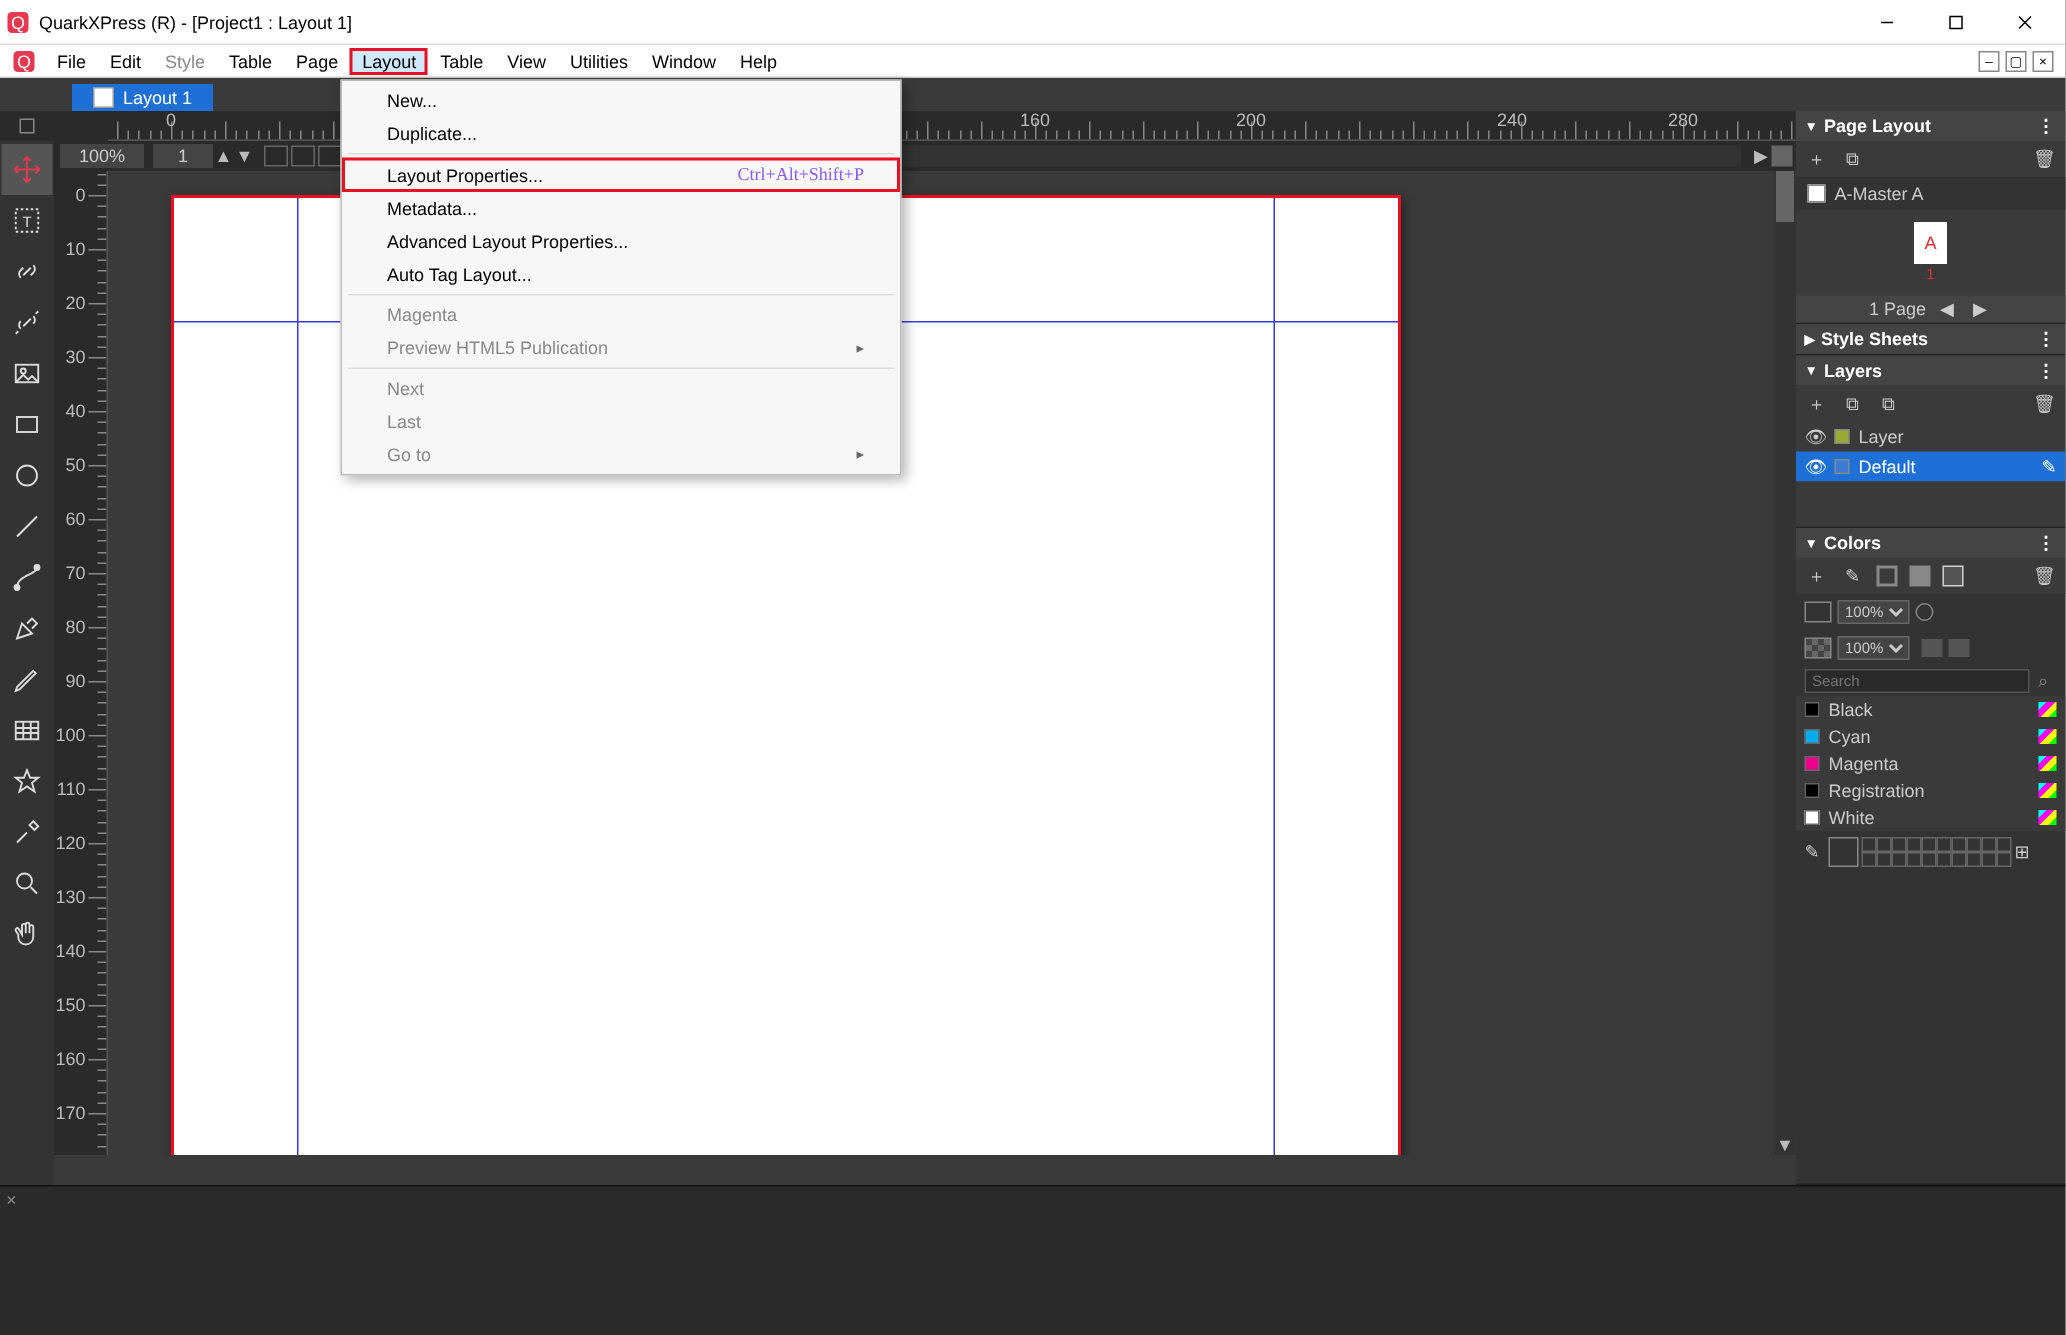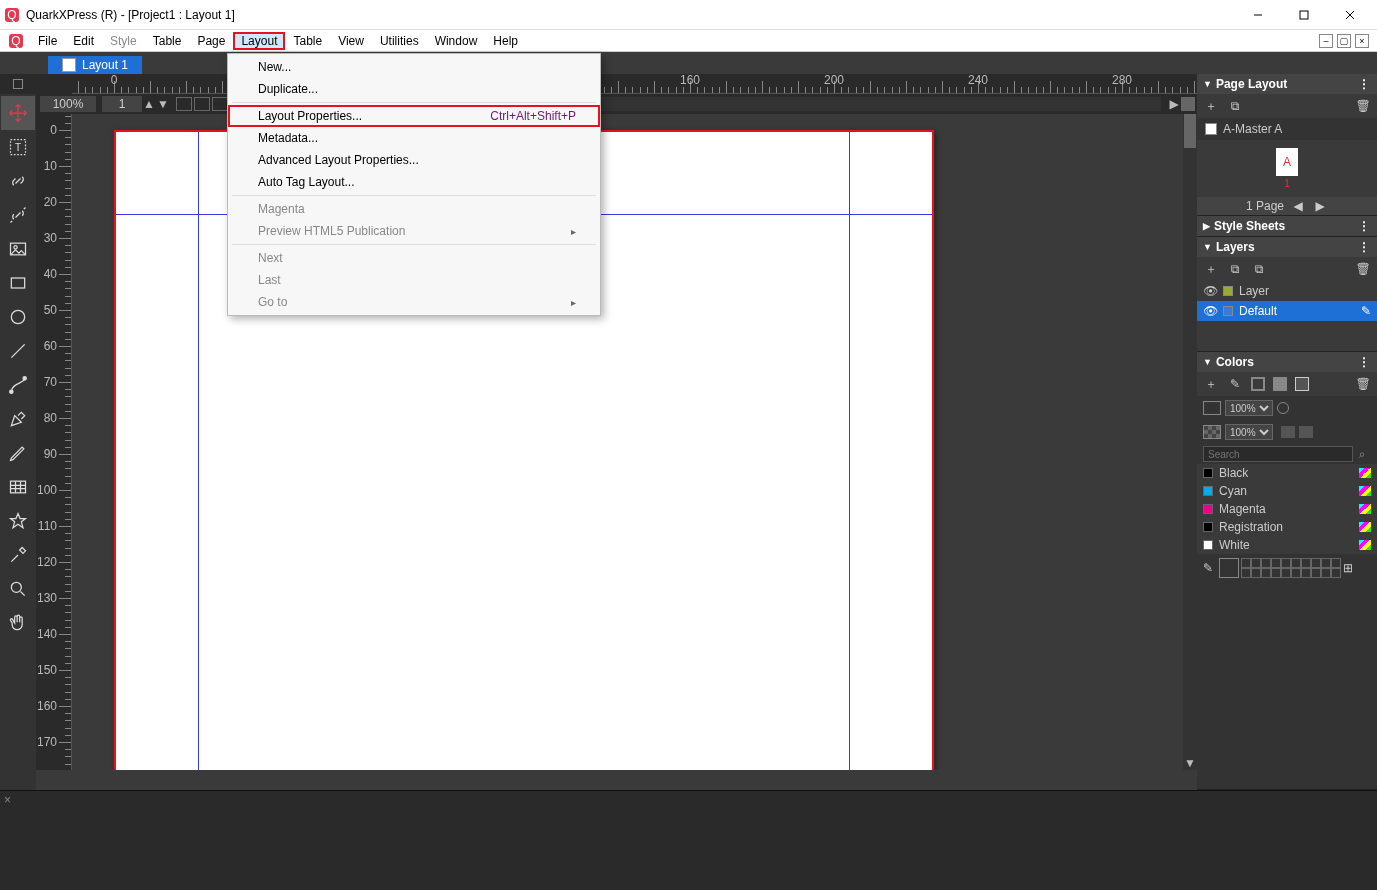--- a/index.html
+++ b/index.html
@@ -62,21 +62,21 @@
 .bottom-bar .mini-icons { display:flex; margin-left:6px; gap:2px;}
 .bottom-bar .mini-icons span { width:16px; height:14px; border:1px solid #666; display:inline-block;}
 .bottom-bar .h-scroll { flex:1; background:#333; height:14px; margin:0 6px; position:relative;}
 .bottom-bar .h-scroll .thumb { position:absolute; left:0; width:40px; top:1px; bottom:1px; background:#666;}
 .bottom-bar .rsquare { width:14px; height:14px; background:#666; margin-right:2px;}
 
 
 .dropdown { position: absolute; left: 227px; top: 53px; width: 374px; background: #f7f7f7; border: 1px solid #bbb; box-shadow: 3px 3px 8px rgba(0,0,0,0.3); z-index: 100; padding: 2px 0; }
 .dd-item { display: flex; padding: 4px 24px 4px 30px; color: #000; align-items: center; }
 .dd-item.disabled { color: #888; }
-.dd-item .shortcut { margin-left: auto; color: #701a75; }
+.dd-item .shortcut { margin-left: auto; color: #8b5cf6; font-family: Liberation Serif, serif; }
 .dd-item.highlight { border: 2px solid #e81123; padding: 2px 22px 2px 28px; }
 .dd-sep { height: 1px; background: #ddd; margin: 2px 4px; }
 .dd-item .chev { margin-left:auto; color:#666; font-size:10px;}
 
 
 .right-panels { width: 180px; background: #333; display: flex; flex-direction: column; }
 .panel { border-bottom: 1px solid #222; }
 .panel-head { background: #444; color: #fff; padding: 3px 6px; display: flex; align-items: center; font-size: 11px; font-weight: bold; }
 .panel-head .chev { margin-right: 4px; font-size:9px;}
 .panel-head .menu { margin-left: auto; letter-spacing:1px;}
@@ -409,21 +409,21 @@
         <div class="tick" style="left: 841.2px;"></div>
         <div class="tick" style="left: 848.4px;"></div>
         <div class="tick" style="left: 855.6px;"></div>
         <div class="tick" style="left: 862.8px;"></div>
         <div class="tick major" style="left: 870px;"></div>
         <div class="tick" style="left: 877.2px;"></div>
         <div class="tick" style="left: 884.4px;"></div>
         <div class="tick" style="left: 891.6px;"></div>
         <div class="tick" style="left: 898.8px;"></div>
         <div class="tick major" style="left: 906px;"></div>
-        <div class="label" style="left: 906px;">240</div>
+        <div class="label" style="left: 936px;">240</div>
         <div class="tick" style="left: 913.2px;"></div>
         <div class="tick" style="left: 920.4px;"></div>
         <div class="tick" style="left: 927.6px;"></div>
         <div class="tick" style="left: 934.8px;"></div>
         <div class="tick major" style="left: 942px;"></div>
         <div class="tick" style="left: 949.2px;"></div>
         <div class="tick" style="left: 956.4px;"></div>
         <div class="tick" style="left: 963.6px;"></div>
         <div class="tick" style="left: 970.8px;"></div>
         <div class="tick major" style="left: 978px;"></div>

